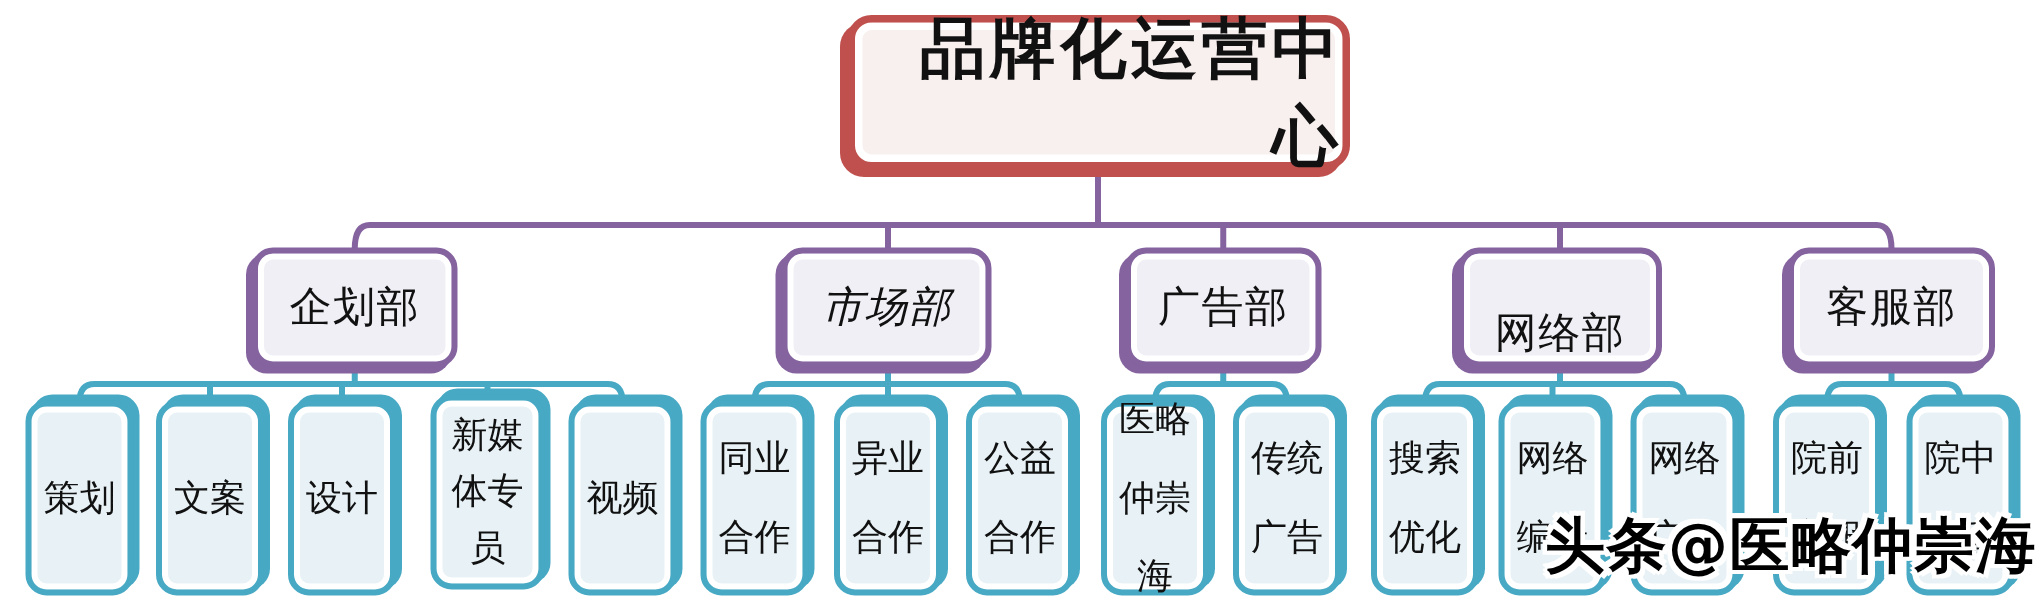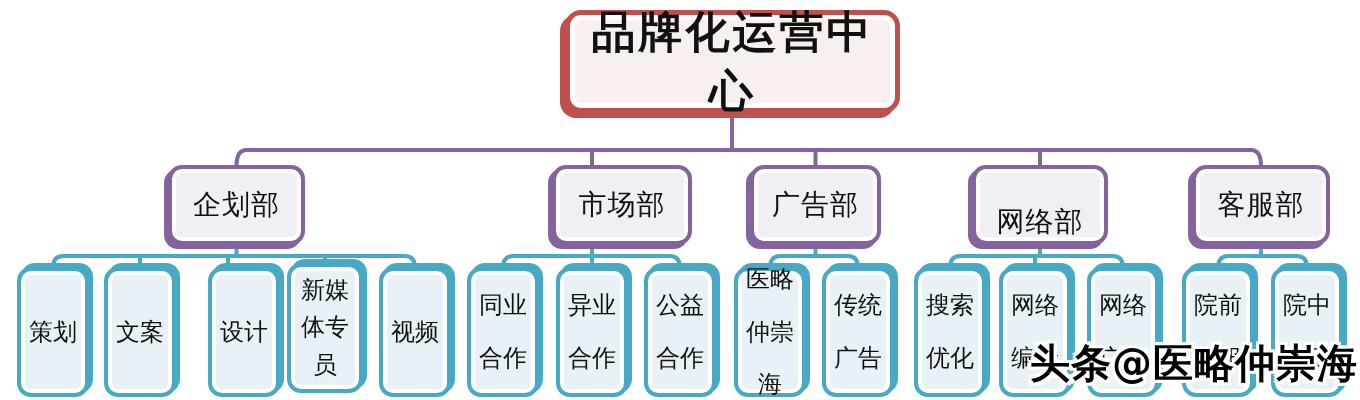--- a/index.html
+++ b/index.html
@@ -5,21 +5,21 @@
   html,body{margin:0;padding:0;background:#fff;}
   body{font-family:"DejaVu Sans","Liberation Sans",sans-serif;}
   .canvas{position:relative;width:1360px;height:400px;background:#fff;overflow:hidden;}
   .connectors{position:absolute;left:0;top:0;width:1360px;height:400px;}
 
   .node{position:absolute;box-sizing:border-box;display:flex;align-items:center;justify-content:center;
         text-align:center;color:#111;}
 
   .root-box{border:5px solid #C0504D;border-radius:16px;background:#F8F0EE;
             box-shadow:-5px 5px 0 0 #C0504D, inset 0 0 0 5px #fff;
-            font-size:44px;font-weight:800;letter-spacing:3px;}
+            font-size:44px;font-weight:800;letter-spacing:3px;text-align:right;}
 
   .dept-box{border:4px solid #84639F;border-radius:14px;background:#F1EFF6;
             box-shadow:-4px 4px 0 0 #84639F, inset 0 0 0 4px #fff;
             font-size:28px;letter-spacing:1px;}
 
   .child-box{border:4px solid #47A9C4;border-radius:14px;background:#E8F2F6;
              box-shadow:4px -4px 0 0 #47A9C4, inset 0 0 0 4px #fff;
              font-size:24px;}
   .child-box .lbl{display:block;width:52px;word-break:break-all;line-height:2.2;}
   .child-box.compact .lbl{line-height:1.55;}
@@ -51,40 +51,40 @@
     </g>
   </svg>
 
   <div class="node root-box" style="left:565px;top:10px;width:335px;height:103px;">
     <span>品牌化运营中心</span>
   </div>
 
   <div class="node dept-box" style="left:168px;top:165px;width:137px;height:80px;justify-content:center;">
     <span>企划部</span>
   </div>
-  <div class="node dept-box" style="left:552px;top:165px;width:140px;height:80px;">
+  <div class="node dept-box" style="left:521px;top:165px;width:140px;height:80px;font-style:italic;">
     <span>市场部</span>
   </div>
   <div class="node dept-box" style="left:750px;top:165px;width:131px;height:80px;">
     <span>广告部</span>
   </div>
   <div class="node dept-box" style="left:972px;top:165px;width:136px;height:80px;align-items:flex-end;">
     <span>网络部</span>
   </div>
   <div class="node child-box" style="left:17px;top:267px;width:72px;height:130px;">
     <span class="lbl">策划</span>
   </div>
 
   <div class="node dept-box" style="left:1192px;top:165px;width:138px;height:80px;">
     <span>客服部</span>
   </div>
   <div class="node child-box" style="left:104px;top:267px;width:72px;height:130px;">
     <span class="lbl">文案</span>
   </div>
-  <div class="node child-box" style="left:208px;top:267px;width:72px;height:130px;">
+  <div class="node child-box" style="left:192px;top:267px;width:72px;height:130px;">
     <span class="lbl">设计</span>
   </div>
   <div class="node child-box compact" style="left:287px;top:263px;width:76px;height:130px;">
     <span class="lbl">新媒体专员</span>
   </div>
   <div class="node child-box" style="left:379px;top:267px;width:72px;height:130px;">
     <span class="lbl">视频</span>
   </div>
 
   <div class="node child-box" style="left:467px;top:267px;width:72px;height:130px;">

